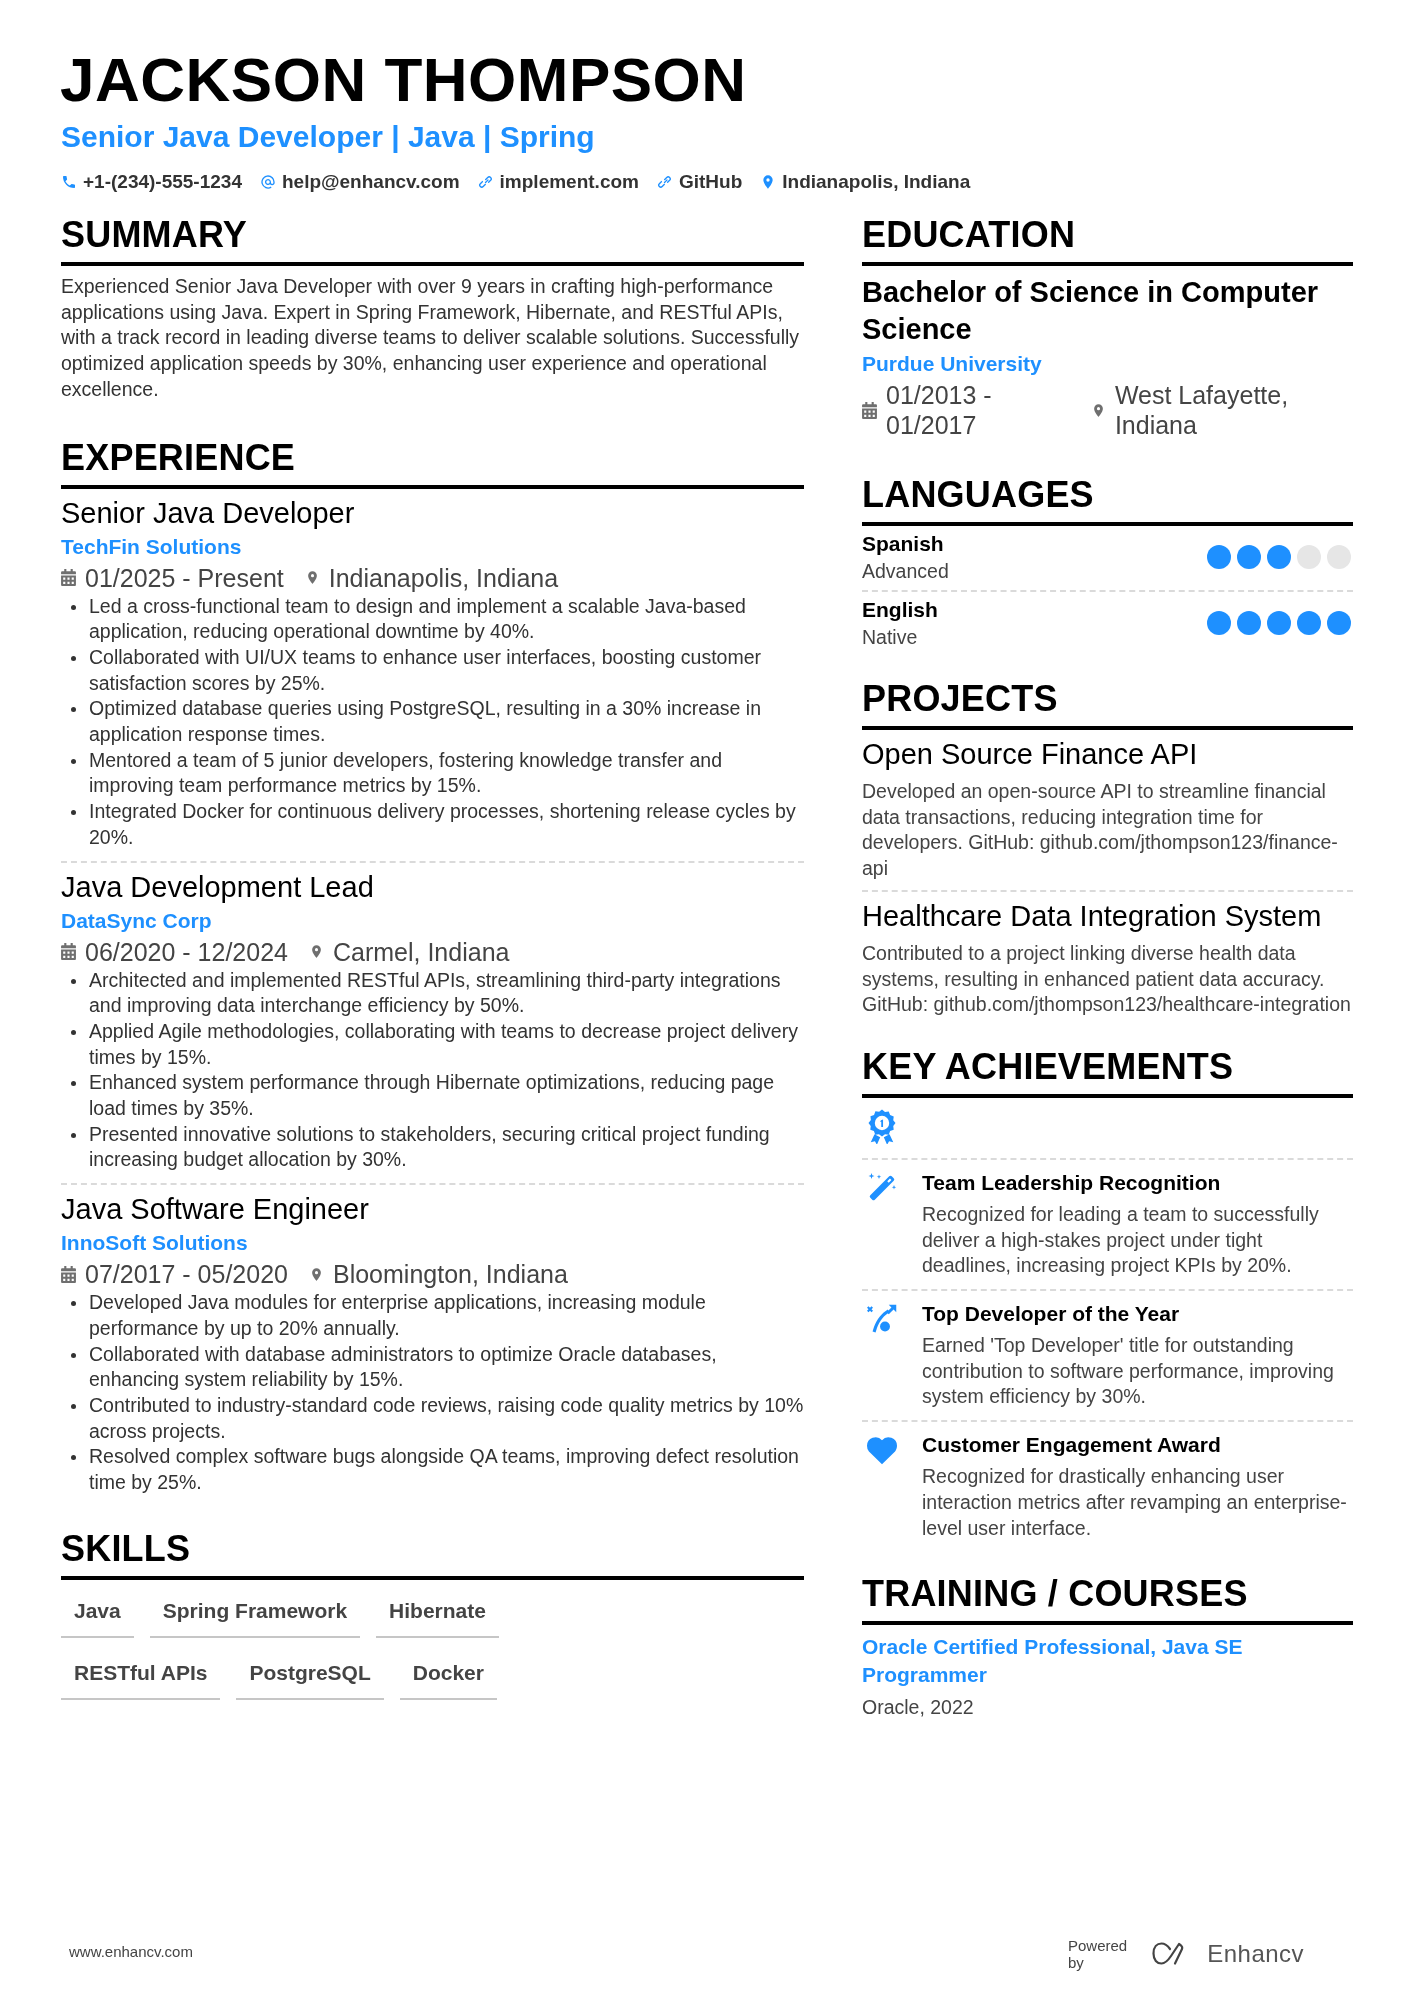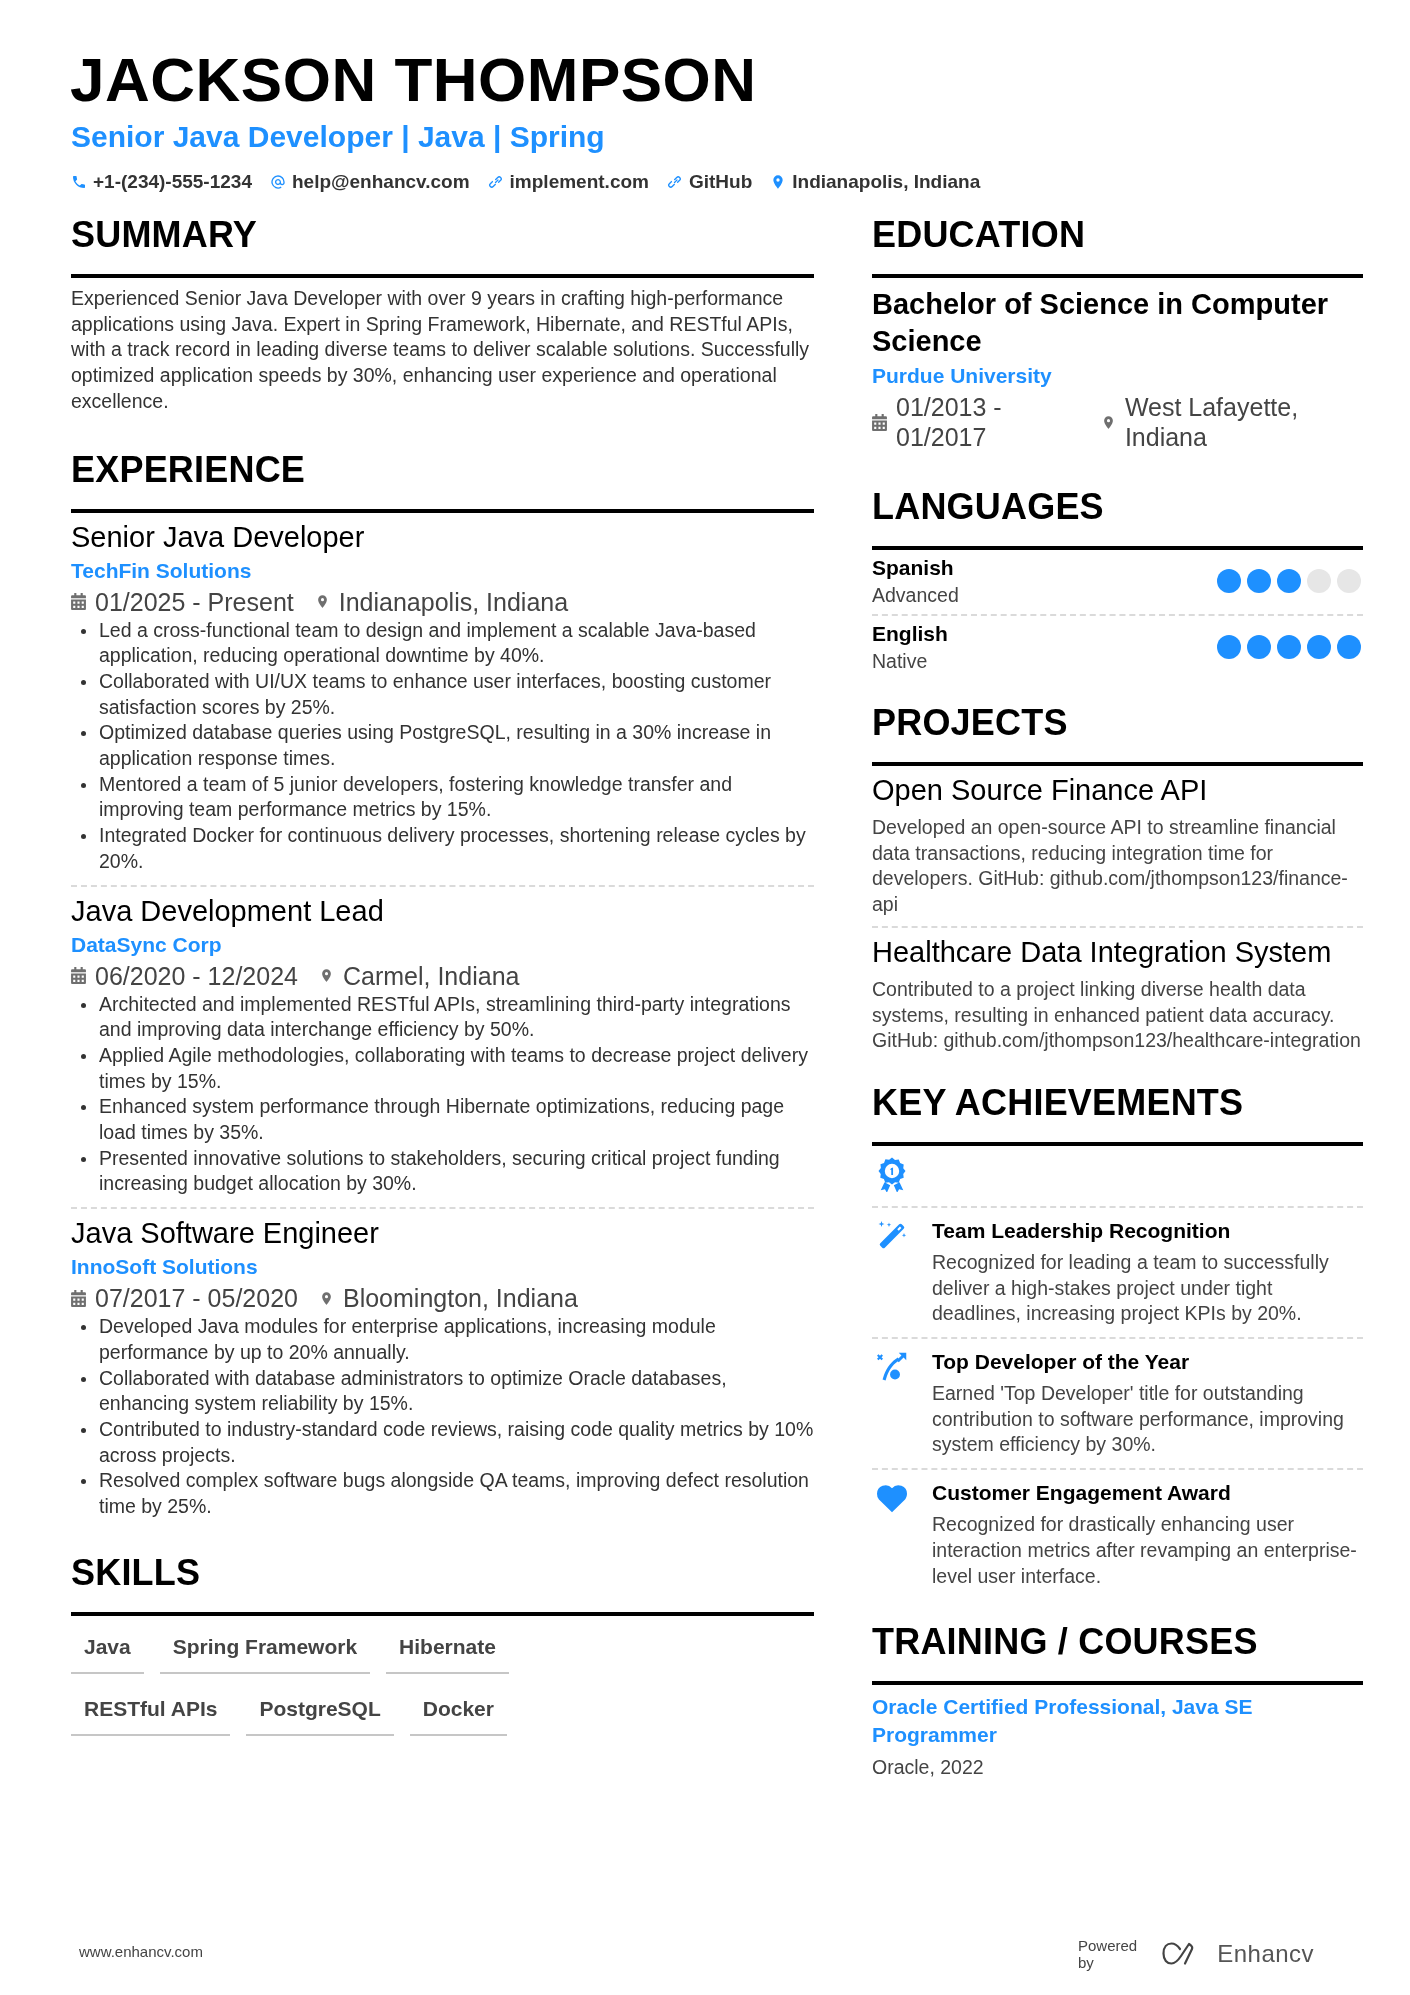--- a/index.html
+++ b/index.html
@@ -1,32 +1,32 @@
 <!DOCTYPE html>
 <html><head>
 <meta charset="utf-8">
 <style>
   * { box-sizing: border-box; margin: 0; padding: 0; }
   html, body { width: 1410px; height: 1995px; background: #ffffff; overflow: hidden; }
   body { font-family: "Liberation Sans", "DejaVu Sans", sans-serif; color: #333; position: relative; }
-  .page { position: absolute; left: 12px; top: 0; width: 1188px; height: 1995px; }
+  .page { position: absolute; left: 2px; top: 0; width: 1188px; height: 1995px; }
 
   
   .name { position: absolute; left: 58px; top: 44px; font-size: 62px; font-weight: 700; color: #000; letter-spacing: 0.5px; line-height: 72px; white-space: nowrap; }
   .headline { position: absolute; left: 59px; top: 118px; font-size: 30px; font-weight: 700; color: #1E90FF; line-height: 38px; white-space: nowrap; }
   .contacts { position: absolute; left: 59px; top: 168px; height: 28px; display: flex; align-items: center; gap: 18px; font-size: 19px; font-weight: 700; color: #333; white-space: nowrap; }
   .contact { display: flex; align-items: center; gap: 6px; }
   .contact svg { width: 16px; height: 16px; fill: #1E90FF; flex: none; }
 
   
   .col-left { position: absolute; left: 59px; top: 214px; width: 743px; }
   .col-right { position: absolute; left: 860px; top: 214px; width: 500px; }
   .col-right .sec { margin-right: 9px; }
 
-  .section-title { font-size: 36px; font-weight: 700; color: #000; line-height: 42px; padding-bottom: 18px; border-bottom: 4px solid #000; letter-spacing: 0.2px; }
+  .section-title { font-size: 36px; font-weight: 700; color: #000; line-height: 42px; padding-bottom: 6px; border-bottom: 4px solid #000; letter-spacing: 0.2px; }
   .section { margin-bottom: 30px; }
 
   .summary { font-size: 19.5px; line-height: 25.7px; color: #333; margin-top: 8px; }
 
   .job { padding: 6px 0 10px 0; border-bottom: 2px dashed #dadada; }
   .job:last-child { border-bottom: none; }
   .job-title { font-size: 29px; color: #000; line-height: 36px; }
   .job-company { font-size: 21px; font-weight: 700; color: #1E90FF; line-height: 32px; }
   .meta { display: flex; align-items: center; gap: 21px; font-size: 25px; color: #444; line-height: 30px; }
   .meta-item { display: flex; align-items: center; gap: 9px; }

